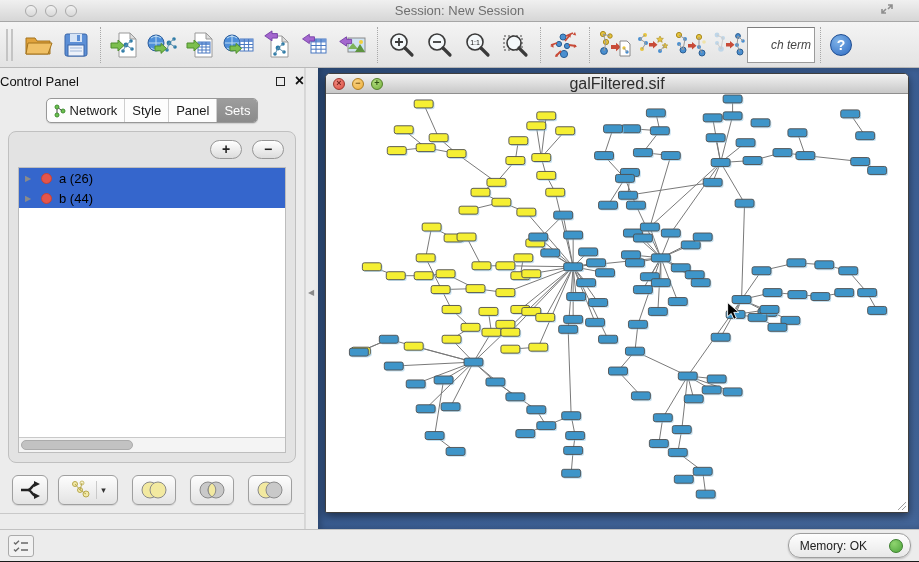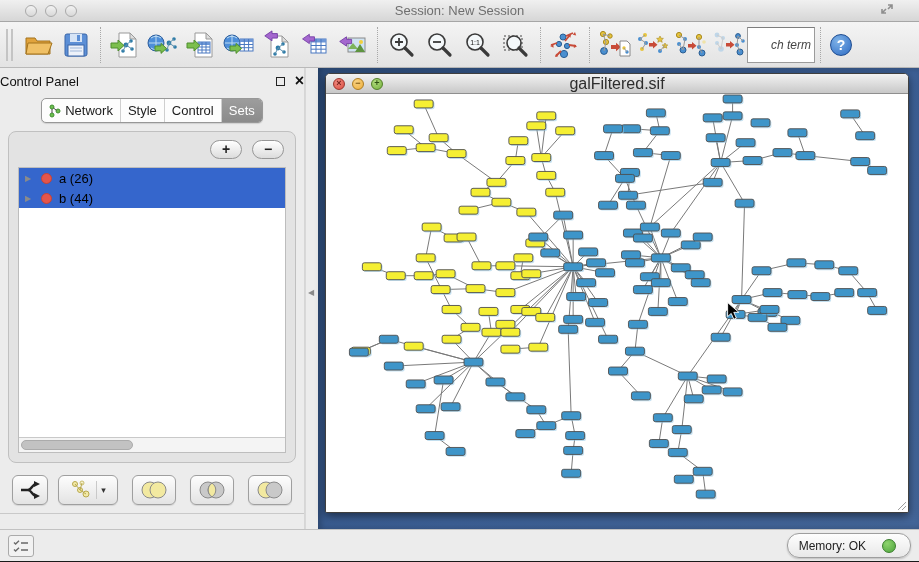--- a/index.html
+++ b/index.html
@@ -91,22 +91,22 @@
 .iframe-title { position:absolute; left:0; right:0; text-align:center; font-size:16px; color:#2d2d2d; }
 .canvas-area { flex:1 1 auto; position:relative; background:#fff; }
 .canvas-area svg { position:absolute; inset:0; width:100%; height:100%; }
 
 
 .statusbar { flex:0 0 32px; background:#ececec; border-top:1px solid #c2c2c2; display:flex;
   align-items:center; padding:0 8px; }
 .check-btn { width:26px; height:22px; border:1px solid #aaa; border-radius:3px; background:#f2f2f2;
   display:flex; align-items:center; justify-content:center; }
 .memory-btn { margin-left:auto; height:25px; border:1px solid #9e9e9e; border-radius:12px;
-  background:linear-gradient(#fefefe,#e8e8e8); display:flex; align-items:center; gap:16px;
-  padding:0 14px 0 11px; font-size:12px; color:#222; box-shadow:0 1px 2px rgba(0,0,0,.2);}
+  background:linear-gradient(#fefefe,#e8e8e8); display:flex; align-items:center; gap:22px;
+  padding:0 7px 0 11px; font-size:12px; color:#222; box-shadow:0 1px 2px rgba(0,0,0,.2);}
 .mem-dot { width:14px; height:14px; border-radius:50%; background:radial-gradient(circle at 35% 30%, #8fd46f, #4ea53c);
   border:1px solid #3a7e2c; }
 </style>
 </head>
 <body>
 
 <div class="window">
 
   <div class="titlebar">
     <span class="tl-dot"></span>
@@ -337,21 +337,21 @@
                 <circle cx="3" cy="11" r="2" fill="#6CBF4E" stroke="#3F8F2F"></circle>
                 <circle cx="9" cy="7" r="2" fill="#6CBF4E" stroke="#3F8F2F"></circle>
                 <path d="M3 5 v4 M4.5 4 L7.5 6.4" stroke="#4a4a4a"></path>
               </svg>
             <span>Network</span>
           </span>
           <span class="seg-item">
               <span>Style</span>
             </span>
           <span class="seg-item">
-              <span>Control</span>
+              <span>Panel</span>
             </span>
           <span class="seg-item active">
               <span>Sets</span>
             </span>
         </div>
       </div>
 
       <div class="sets-panel">
         <div class="pm-row">
           <button class="pm-btn">+</button>

